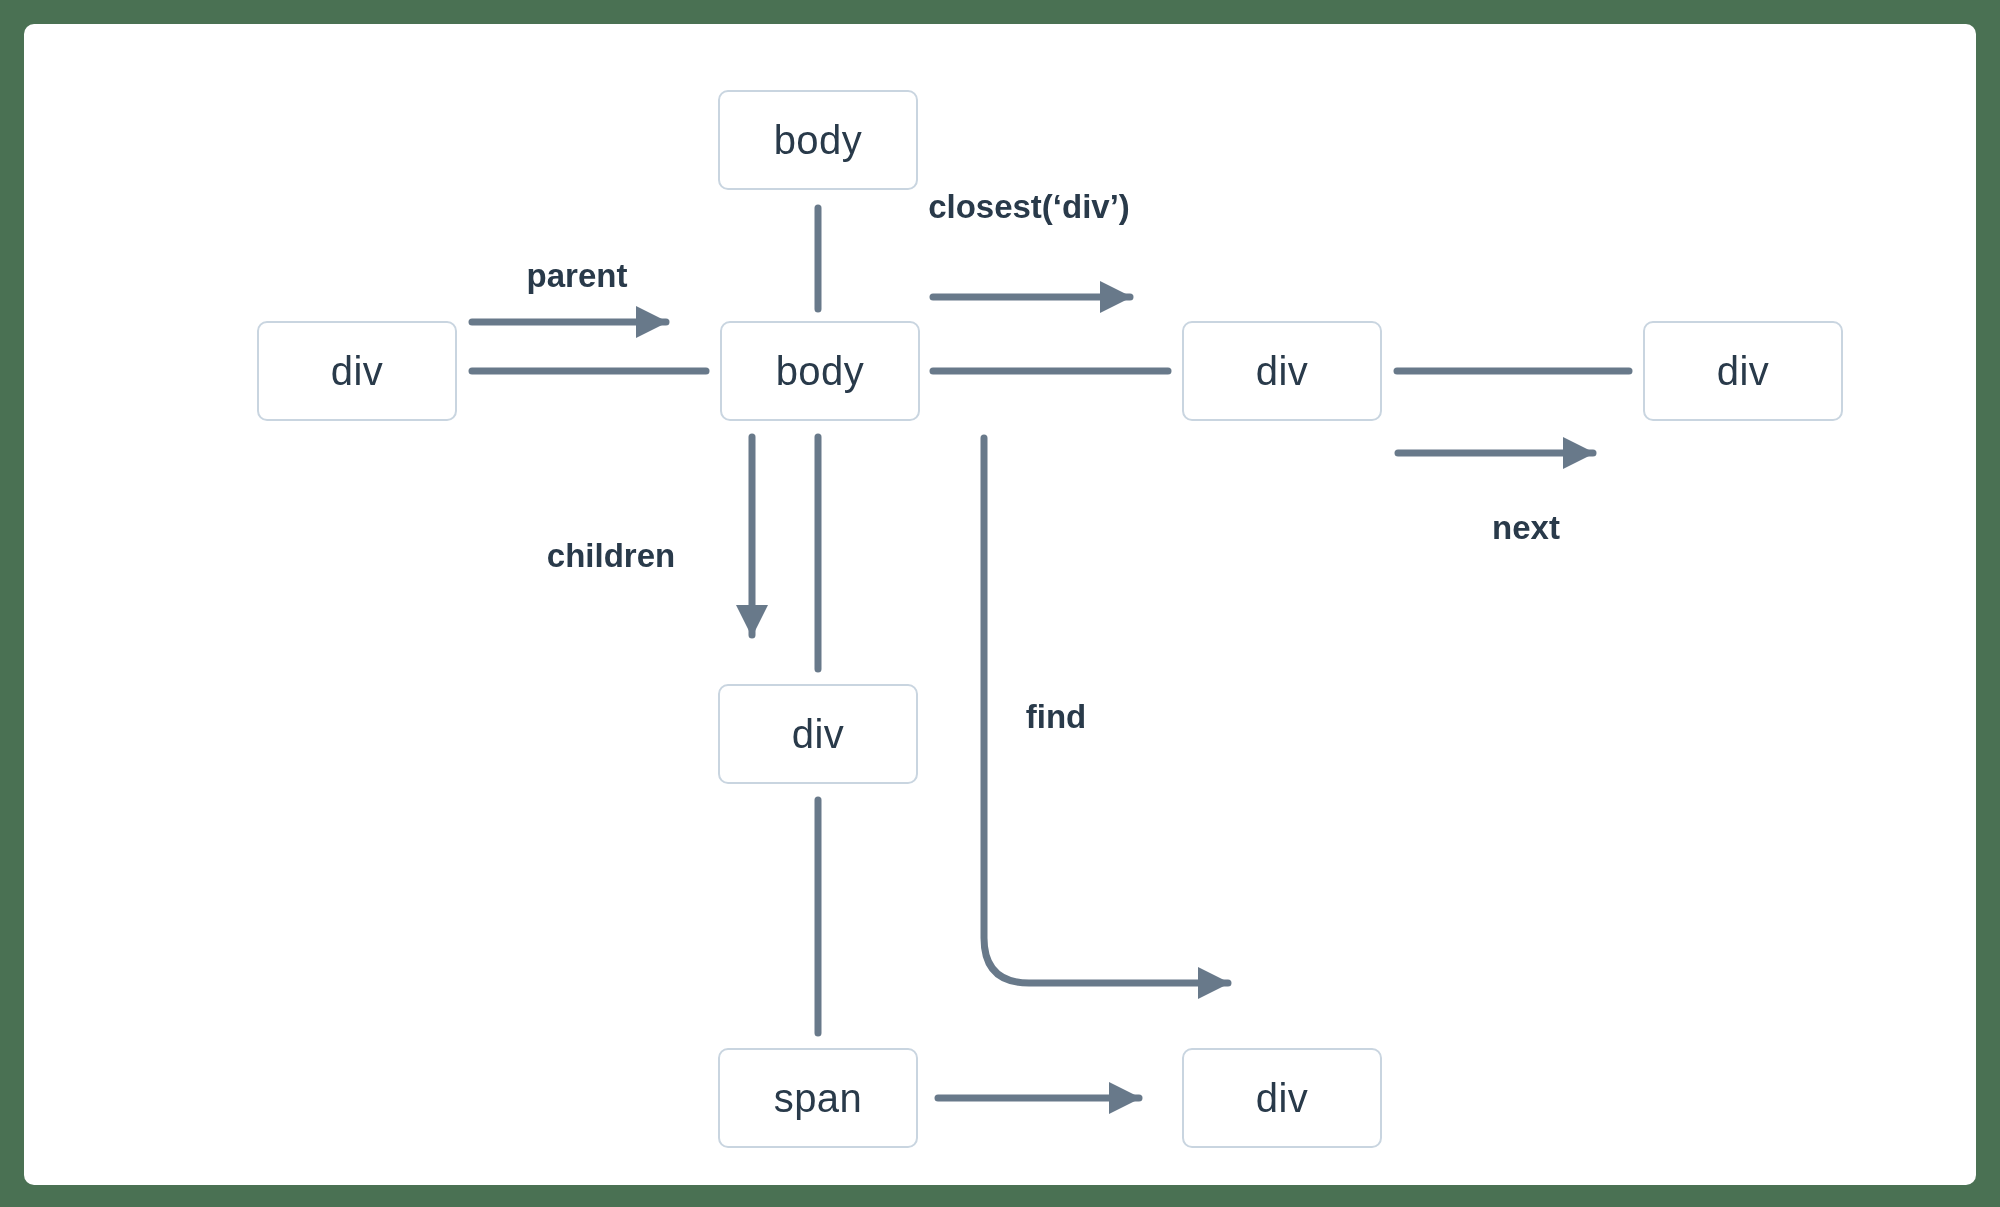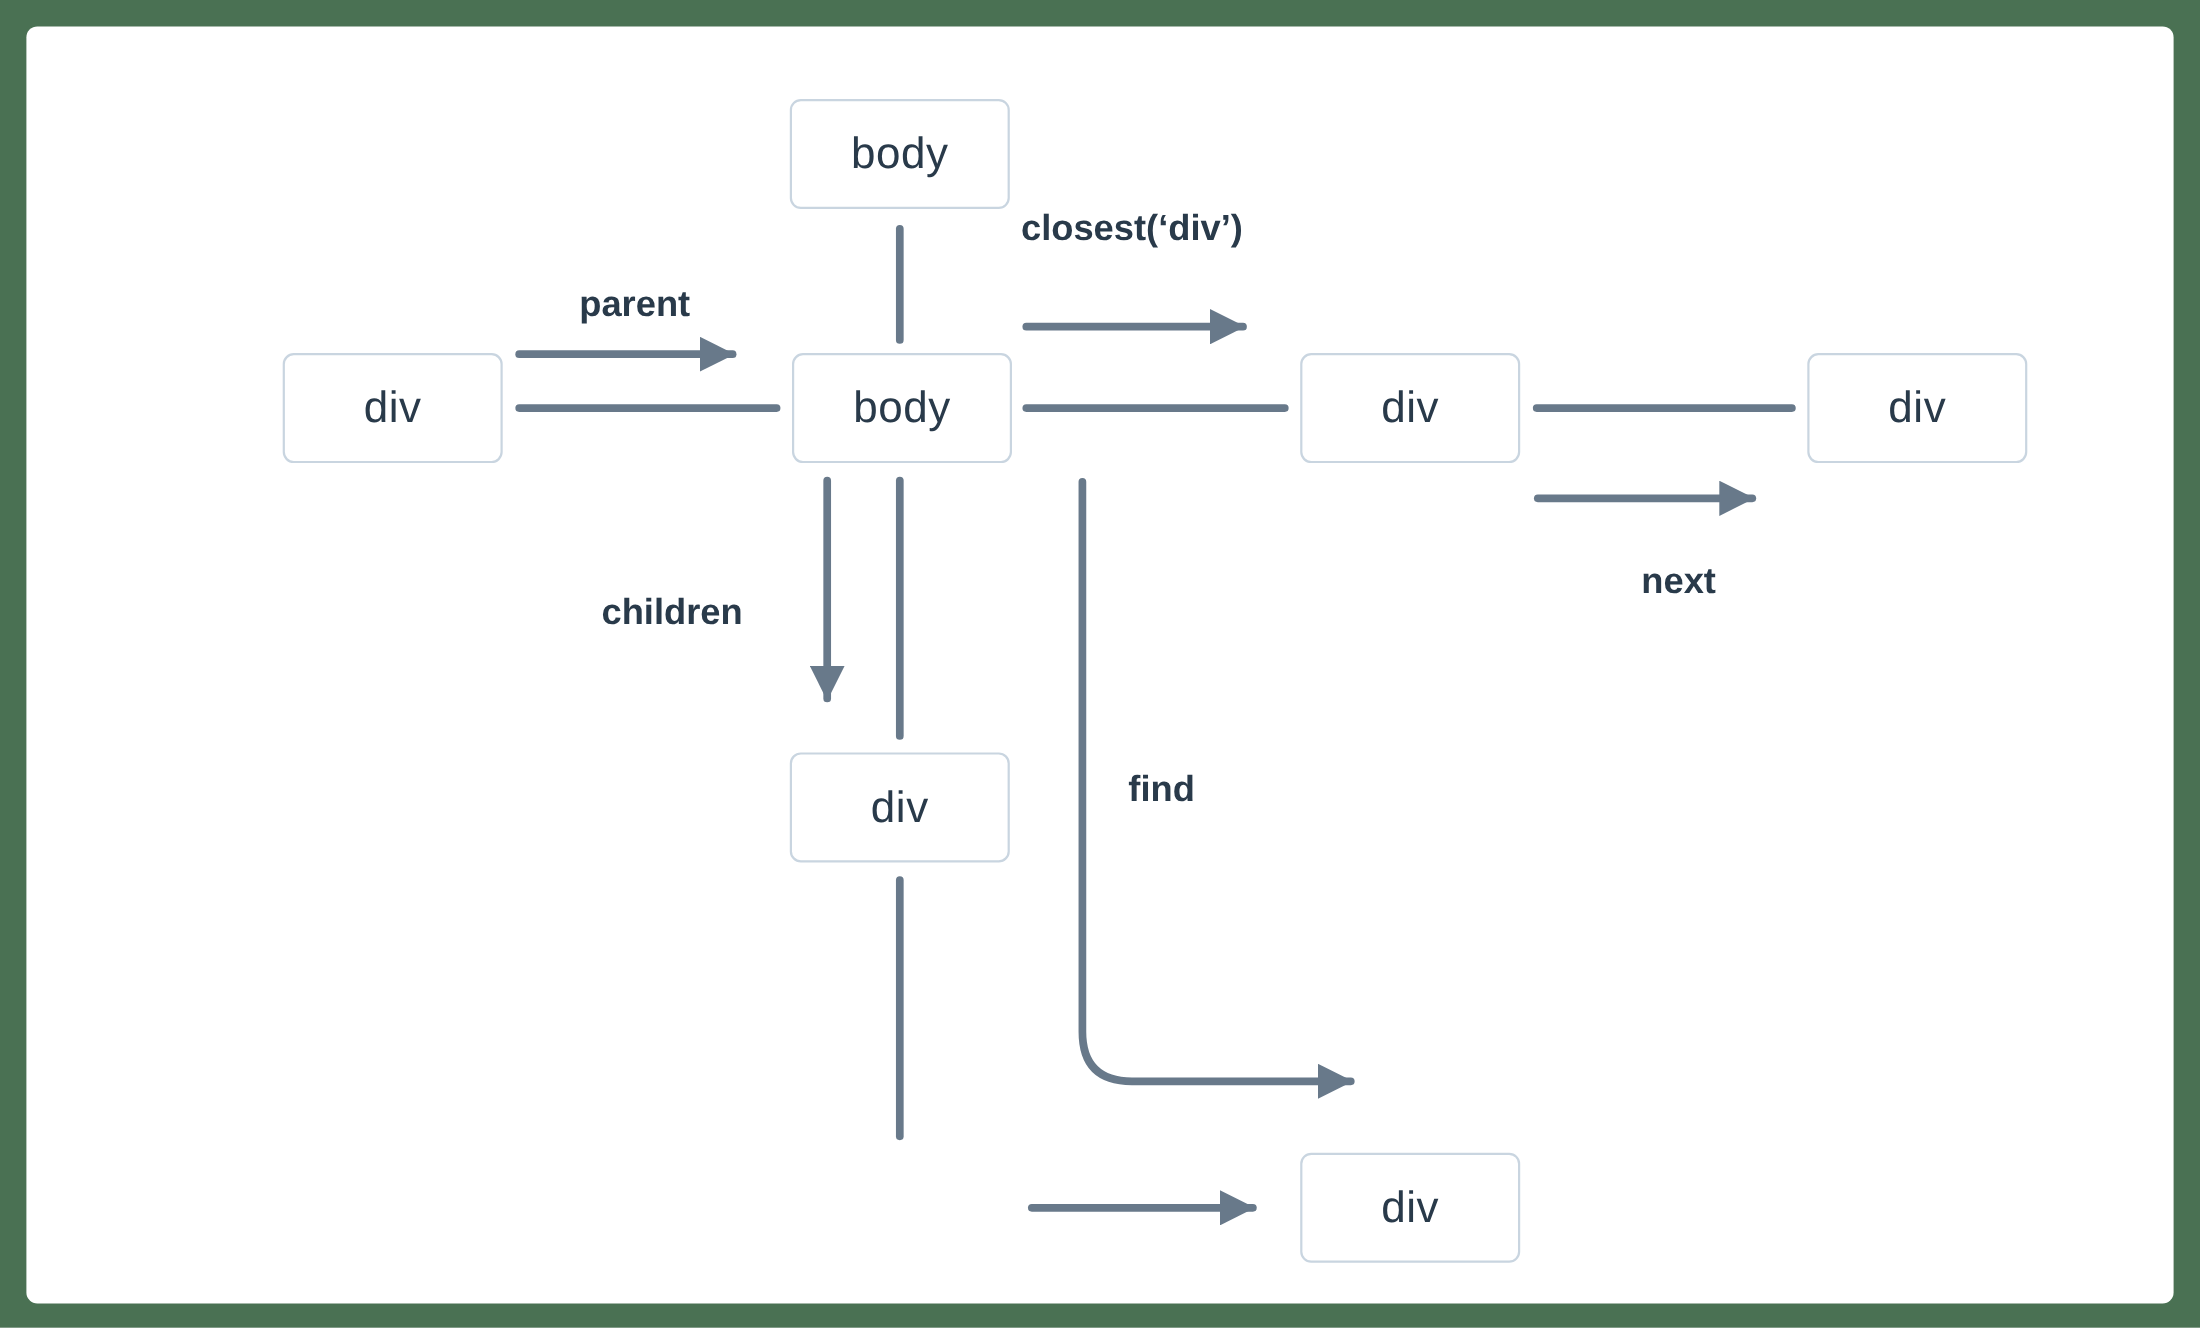--- a/index.html
+++ b/index.html
@@ -89,20 +89,21 @@
 
     <path class="connector" d="M938,1098 H1139" marker-end="url(#arrowhead)"></path>
   </svg>
 
   <div class="node" style="left:718px; top:90px;">body</div>
   <div class="node" style="left:720px; top:321px;">body</div>
   <div class="node" style="left:257px; top:321px;">div</div>
   <div class="node" style="left:1182px;top:321px;">div</div>
   <div class="node" style="left:1643px;top:321px;">div</div>
   <div class="node" style="left:718px; top:684px;">div</div>
+  <div class="node" style="left:718px; top:1048px;">span</div>
   <div class="node" style="left:1182px;top:1048px;">div</div>
 
   <div class="edge-label" style="left:577px; top:276px;">parent</div>
   <div class="edge-label" style="left:1029px;top:207px;">closest(‘div’)</div>
   <div class="edge-label" style="left:611px; top:556px;">children</div>
   <div class="edge-label" style="left:1056px;top:717px;">find</div>
   <div class="edge-label" style="left:1526px;top:492px;margin-top:36px;">next</div>
 </div>
 
 </body></html>

